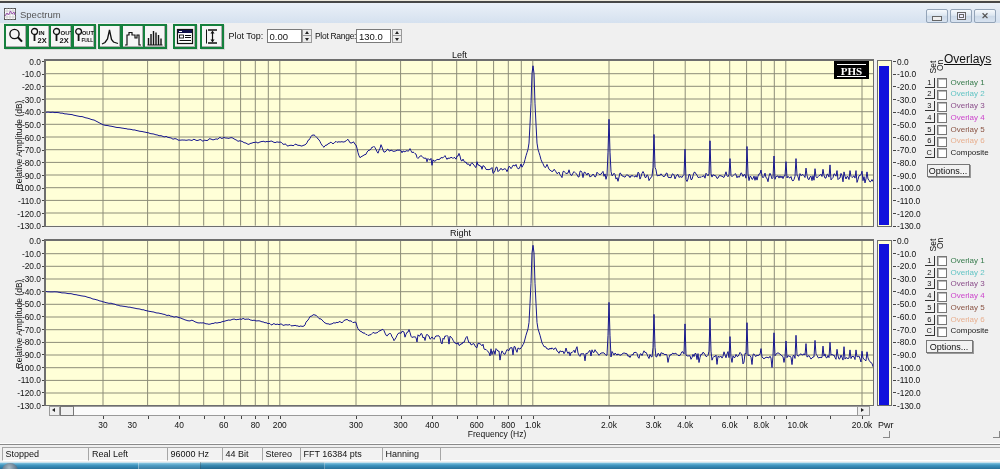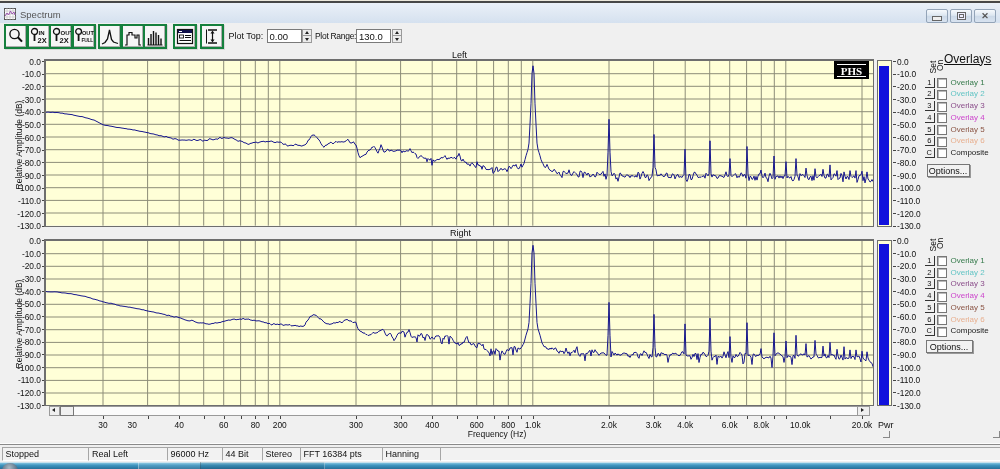--- a/index.html
+++ b/index.html
@@ -290,21 +290,21 @@
 <div class="lbl" style="left:380.6px;top:419.5px;width:40px;text-align:center">300</div>
 <div class="lbl" style="left:412.2px;top:419.5px;width:40px;text-align:center">400</div>
 <div class="lbl" style="left:456.7px;top:419.5px;width:40px;text-align:center">600</div>
 <div class="lbl" style="left:488.3px;top:419.5px;width:40px;text-align:center">800</div>
 <div class="lbl" style="left:512.8px;top:419.5px;width:40px;text-align:center">1.0k</div>
 <div class="lbl" style="left:589.0px;top:419.5px;width:40px;text-align:center">2.0k</div>
 <div class="lbl" style="left:633.6px;top:419.5px;width:40px;text-align:center">3.0k</div>
 <div class="lbl" style="left:665.2px;top:419.5px;width:40px;text-align:center">4.0k</div>
 <div class="lbl" style="left:709.7px;top:419.5px;width:40px;text-align:center">6.0k</div>
 <div class="lbl" style="left:741.3px;top:419.5px;width:40px;text-align:center">8.0k</div>
-<div class="lbl" style="left:790px;top:419.5px;width:40px;text-align:left">10.0k</div>
+<div class="lbl" style="left:768px;top:419.5px;width:40px;text-align:right">10.0k</div>
 <div class="lbl" style="left:842.0px;top:419.5px;width:40px;text-align:center">20.0k</div>
 <div class="lbl" style="left:460px;top:428.5px;width:74px;text-align:center;font-size:8.5px">Frequency (Hz)</div>
 <div class="ovl" style="left:944px;top:51.5px;font-size:12px;color:#111;text-decoration:underline">Overlays</div>
 <div class="rot" style="left:926.3px;top:63.4px;width:13px;height:8px">Set</div>
 <div class="rot" style="left:935.3px;top:62.2px;width:10px;height:8px">On</div>
 <div class="setkey" style="left:924.5px;top:77.6px">1</div>
 <div class="cbox" style="left:937px;top:78.1px"></div>
 <div class="ovl" style="left:950.5px;top:77.6px;color:#357a4b">Overlay 1</div>
 <div class="setkey" style="left:924.5px;top:89.3px">2</div>
 <div class="cbox" style="left:937px;top:89.8px"></div>

